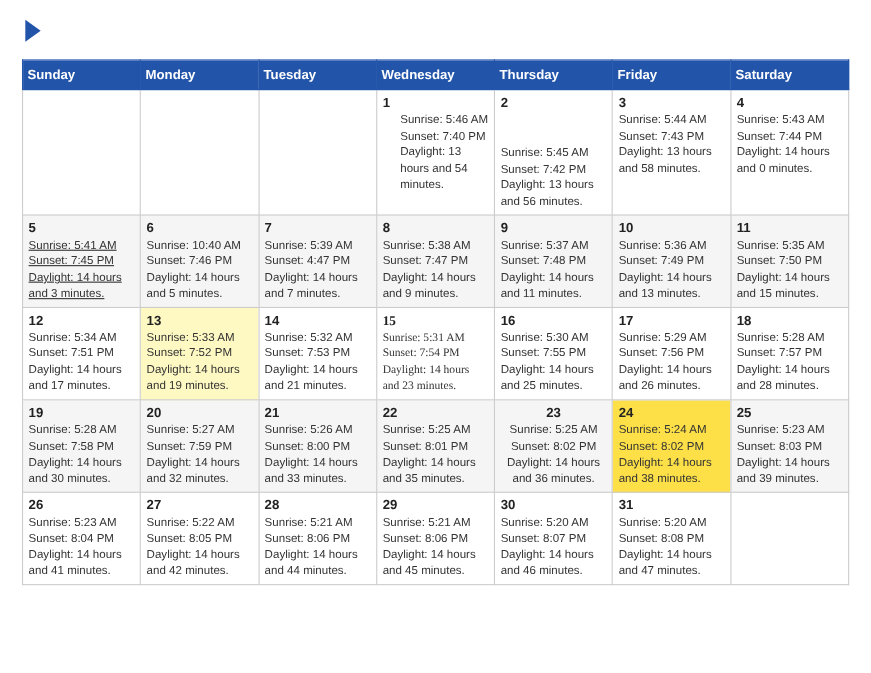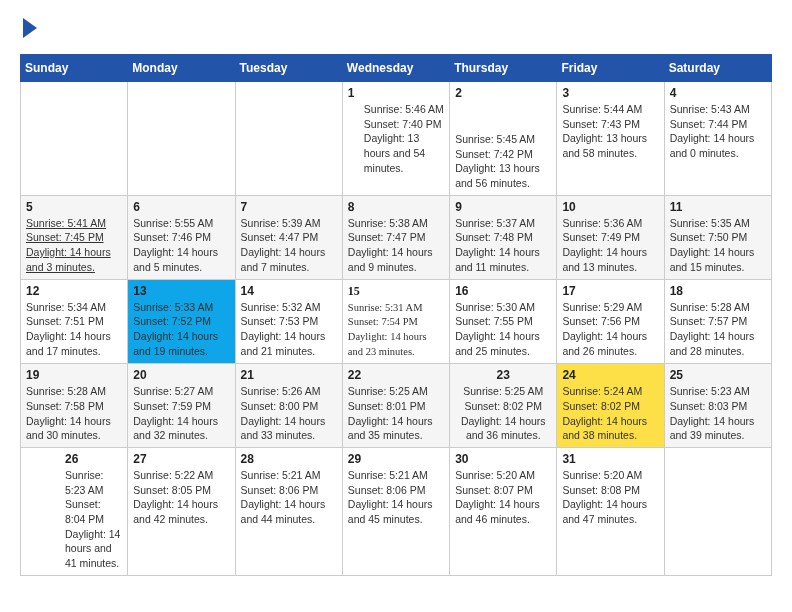--- a/index.html
+++ b/index.html
@@ -159,21 +159,21 @@
       </tr>
       <tr>
         <td style="background: rgb(245, 245, 245);">
           <div class="day-number">5</div>
           <div class="day-info" style="white-space: pre-line; text-decoration: underline;">Sunrise: 5:41 AM
 Sunset: 7:45 PM
 Daylight: 14 hours and 3 minutes.</div>
         </td>
         <td style="background: rgb(245, 245, 245);">
           <div class="day-number">6</div>
-          <div class="day-info" style="white-space: pre-line;">Sunrise: 5:55 AM
+          <div class="day-info" style="white-space: pre-line;">Sunrise: 10:40 AM
 Sunset: 7:46 PM
 Daylight: 14 hours and 5 minutes.</div>
         </td>
         <td style="background: rgb(245, 245, 245);">
           <div class="day-number">7</div>
           <div class="day-info" style="white-space: pre-line;">Sunrise: 5:39 AM
 Sunset: 4:47 PM
 Daylight: 14 hours and 7 minutes.</div>
         </td>
         <td style="background: rgb(245, 245, 245);">
@@ -201,21 +201,21 @@
 Daylight: 14 hours and 15 minutes.</div>
         </td>
       </tr>
       <tr>
         <td style="background: rgb(255, 255, 255);">
           <div class="day-number">12</div>
           <div class="day-info" style="white-space: pre-line;">Sunrise: 5:34 AM
 Sunset: 7:51 PM
 Daylight: 14 hours and 17 minutes.</div>
         </td>
-        <td style="background: #0ea5e9;">
+        <td style="background: #fef9c3;">
           <div class="day-number">13</div>
           <div class="day-info" style="white-space: pre-line;">Sunrise: 5:33 AM
 Sunset: 7:52 PM
 Daylight: 14 hours and 19 minutes.</div>
         </td>
         <td style="background: rgb(255, 255, 255);">
           <div class="day-number">14</div>
           <div class="day-info" style="white-space: pre-line;">Sunrise: 5:32 AM
 Sunset: 7:53 PM
 Daylight: 14 hours and 21 minutes.</div>
@@ -283,21 +283,21 @@
 Daylight: 14 hours and 38 minutes.</div>
         </td>
         <td style="background: rgb(245, 245, 245);">
           <div class="day-number">25</div>
           <div class="day-info" style="white-space: pre-line;">Sunrise: 5:23 AM
 Sunset: 8:03 PM
 Daylight: 14 hours and 39 minutes.</div>
         </td>
       </tr>
       <tr>
-        <td style="background: rgb(255, 255, 255); padding-left: 44px;">
+        <td style="background: rgb(255, 255, 255);">
           <div class="day-number">26</div>
           <div class="day-info" style="white-space: pre-line;">Sunrise: 5:23 AM
 Sunset: 8:04 PM
 Daylight: 14 hours and 41 minutes.</div>
         </td>
         <td style="background: rgb(255, 255, 255);">
           <div class="day-number">27</div>
           <div class="day-info" style="white-space: pre-line;">Sunrise: 5:22 AM
 Sunset: 8:05 PM
 Daylight: 14 hours and 42 minutes.</div>

